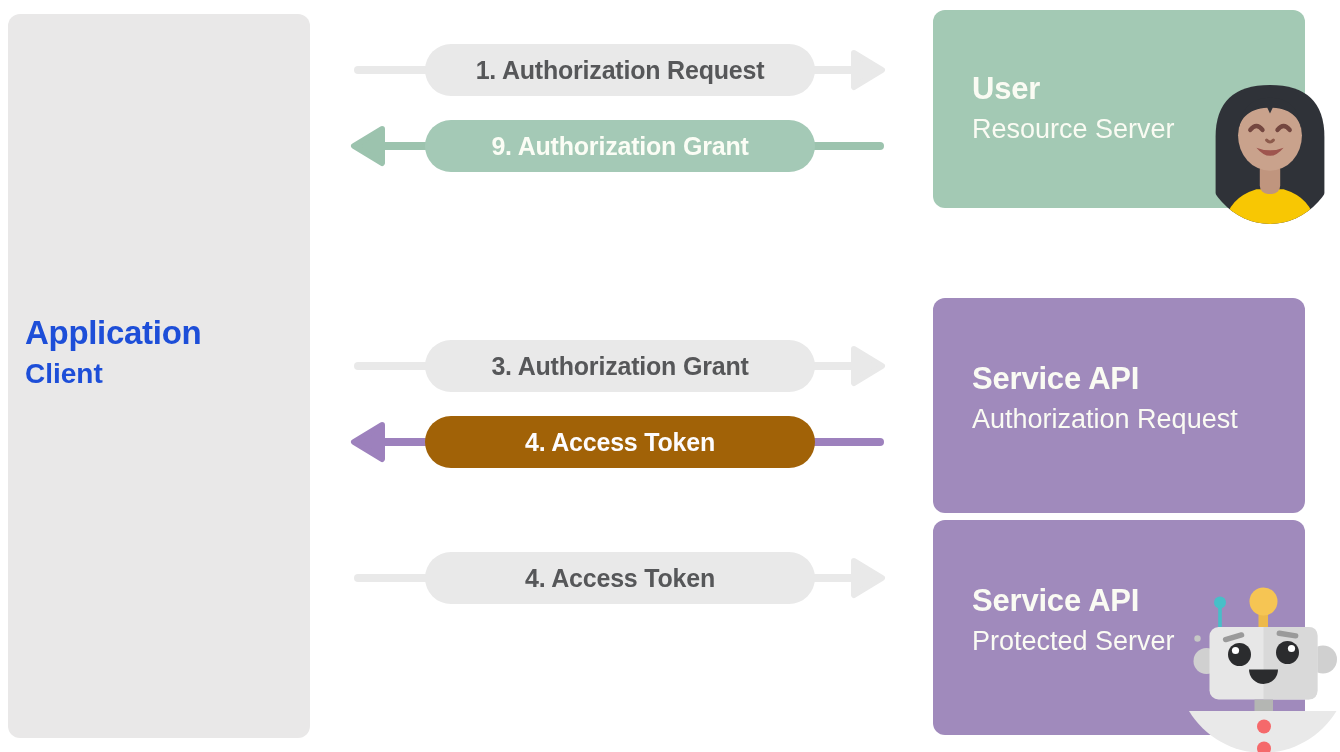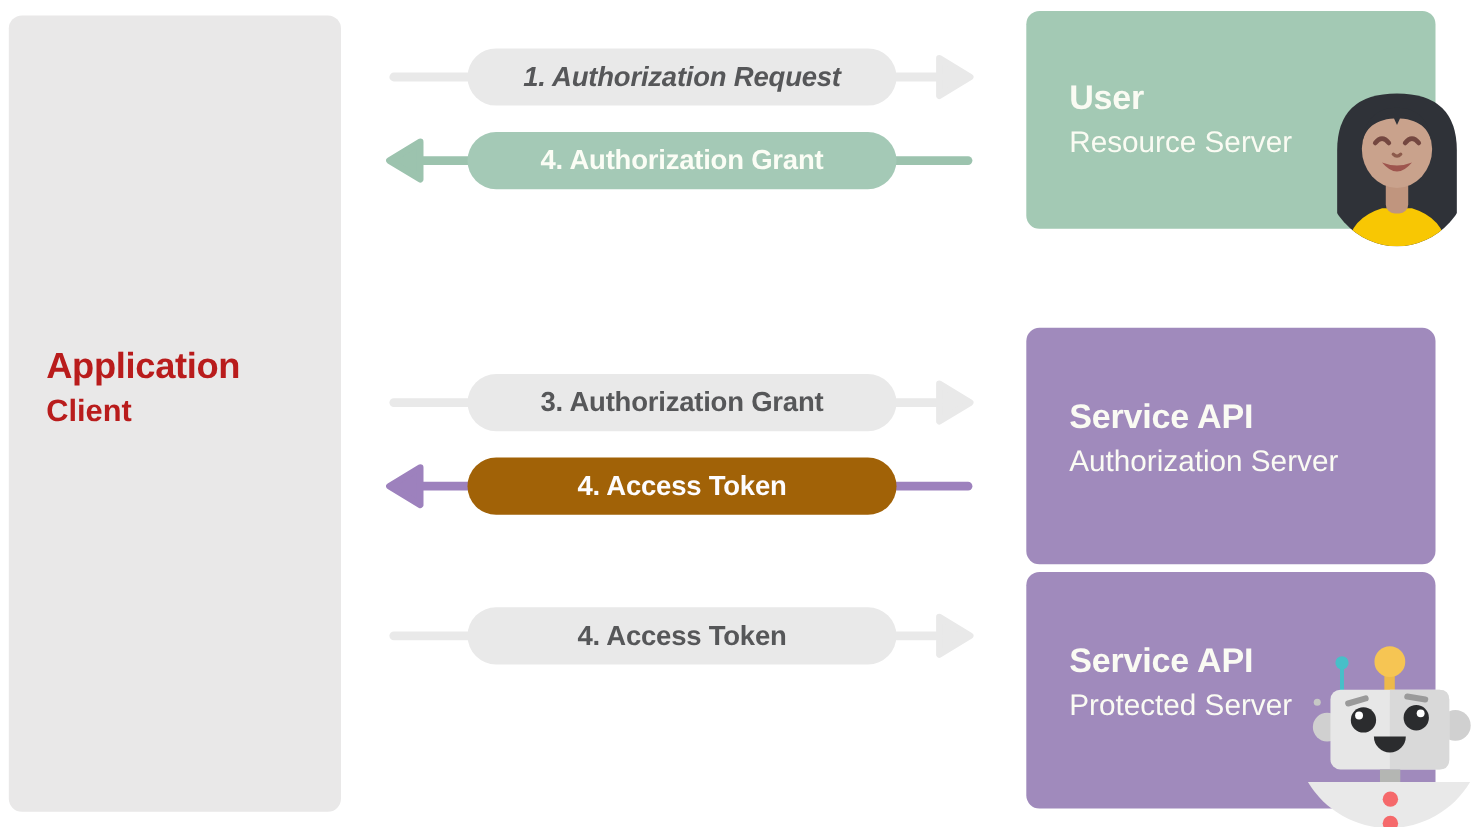--- a/index.html
+++ b/index.html
@@ -6,40 +6,40 @@
   #stage{
     position:relative;width:1340px;height:752px;background:#ffffff;
     overflow:hidden;font-family:"Liberation Sans",sans-serif;
     -webkit-font-smoothing:antialiased;
   }
   
   .app-box{
     position:absolute;left:8px;top:14px;width:302px;height:724px;
     background:#e9e8e8;border-radius:12px;
   }
-  .app-text{position:absolute;left:34px;top:297px;color:#b91c1c;}
+  .app-text{position:absolute;left:17px;top:297px;color:#1d4ed8;}
   .app-text h1{margin:0;font-size:33px;font-weight:bold;line-height:43px;letter-spacing:-0.3px;}
   .app-text p{margin:0;font-size:28px;font-weight:700;line-height:40px;}
 
   
   .actor-box{
     position:absolute;left:933px;width:372px;border-radius:12px;color:#fafbf3;
   }
   .actor-box.green{background:#a3c9b4;top:10px;height:198px;}
   .actor-box.purple-1{background:#a08abc;top:298px;height:215px;}
   .actor-box.purple-2{background:#a08abc;top:520px;height:215px;}
   .actor-text{position:absolute;left:39px;top:58px;}
   .actor-box.purple-1 .actor-text,.actor-box.purple-2 .actor-text{top:60px;}
   .actor-text h2{margin:0;font-size:31px;font-weight:bold;line-height:41px;letter-spacing:-0.2px;}
   .actor-text p{margin:0;font-size:27px;font-weight:400;line-height:40px;}
 
   
   .arrow-row{position:absolute;left:340px;width:556px;height:64px;}
   .arrow-row svg{position:absolute;left:0;top:0;}
-  .row-1{top:38px;font-style:italic;}  .row-2{top:114px;}
+  .row-1{top:38px;}  .row-2{top:114px;}
   .row-3{top:334px;} .row-4{top:410px;}
   .row-5{top:546px;} .row-6{top:622px;}
   .pill{
     position:absolute;left:85px;top:6px;width:390px;height:52px;border-radius:26px;
     font-size:25px;font-weight:bold;line-height:52px;text-align:center;
     letter-spacing:-0.2px;white-space:nowrap;
   }
   .pill.gray{background:#e9e9e9;color:#565759;}
   .pill.green{background:#a4c9b6;color:#fbfdf5;}
   .pill.purple{background:#a16207;color:#fdfcfe;}
@@ -69,21 +69,21 @@
       <path class="fill-gray stroke-gray" d="M514,15 L542,32 L514,49 Z" stroke-width="6" stroke-linejoin="round"></path>
     </svg>
     <div class="pill gray">1. Authorization Request</div>
   </div>
 
   <div class="arrow-row row-2">
     <svg width="556" height="64" viewBox="0 0 556 64">
       <line class="stroke-green" x1="36" y1="32" x2="540" y2="32" stroke-width="8" stroke-linecap="round"></line>
       <path class="fill-green stroke-green" d="M42,15 L14,32 L42,49 Z" stroke-width="6" stroke-linejoin="round"></path>
     </svg>
-    <div class="pill green">4. Authorization Grant</div>
+    <div class="pill green">9. Authorization Grant</div>
   </div>
 
   <div class="arrow-row row-3">
     <svg width="556" height="64" viewBox="0 0 556 64">
       <line class="stroke-gray" x1="18" y1="32" x2="514" y2="32" stroke-width="8" stroke-linecap="round"></line>
       <path class="fill-gray stroke-gray" d="M514,15 L542,32 L514,49 Z" stroke-width="6" stroke-linejoin="round"></path>
     </svg>
     <div class="pill gray">3. Authorization Grant</div>
   </div>
 
@@ -107,21 +107,21 @@
   <div class="actor-box green">
     <div class="actor-text">
       <h2>User</h2>
       <p>Resource Server</p>
     </div>
   </div>
 
   <div class="actor-box purple-1">
     <div class="actor-text">
       <h2>Service API</h2>
-      <p>Authorization Server</p>
+      <p>Authorization Request</p>
     </div>
   </div>
 
   <div class="actor-box purple-2">
     <div class="actor-text">
       <h2>Service API</h2>
       <p>Protected Server</p>
     </div>
   </div>
 

